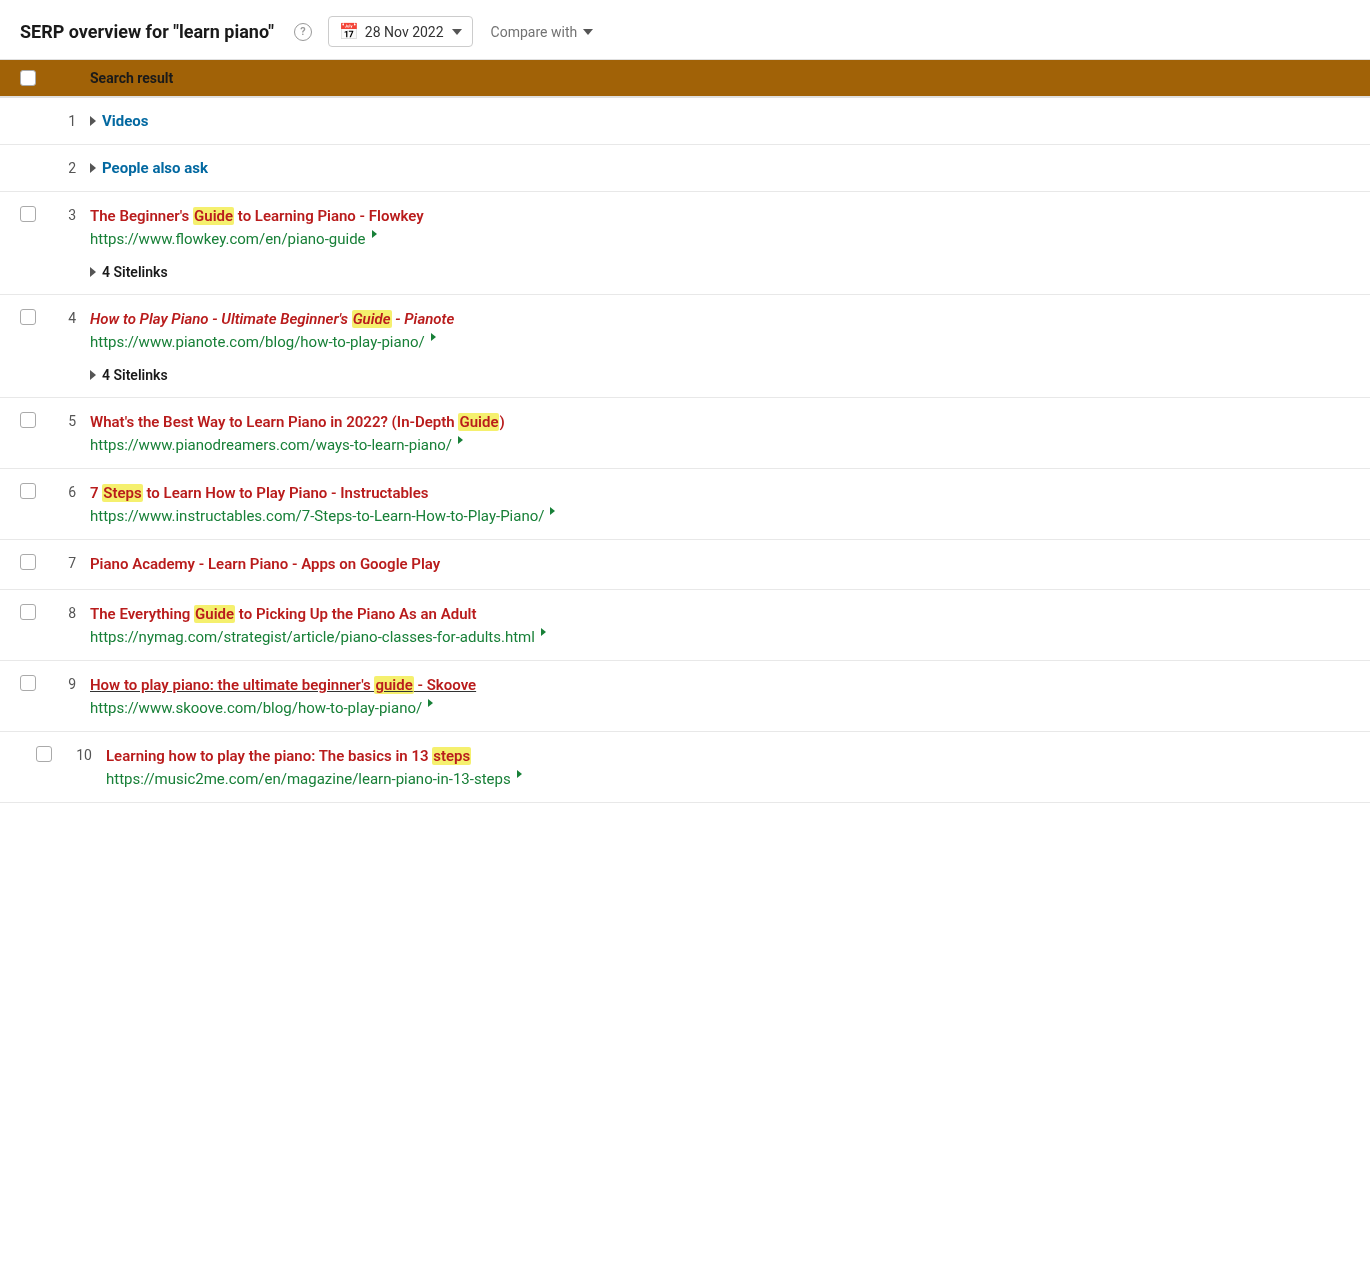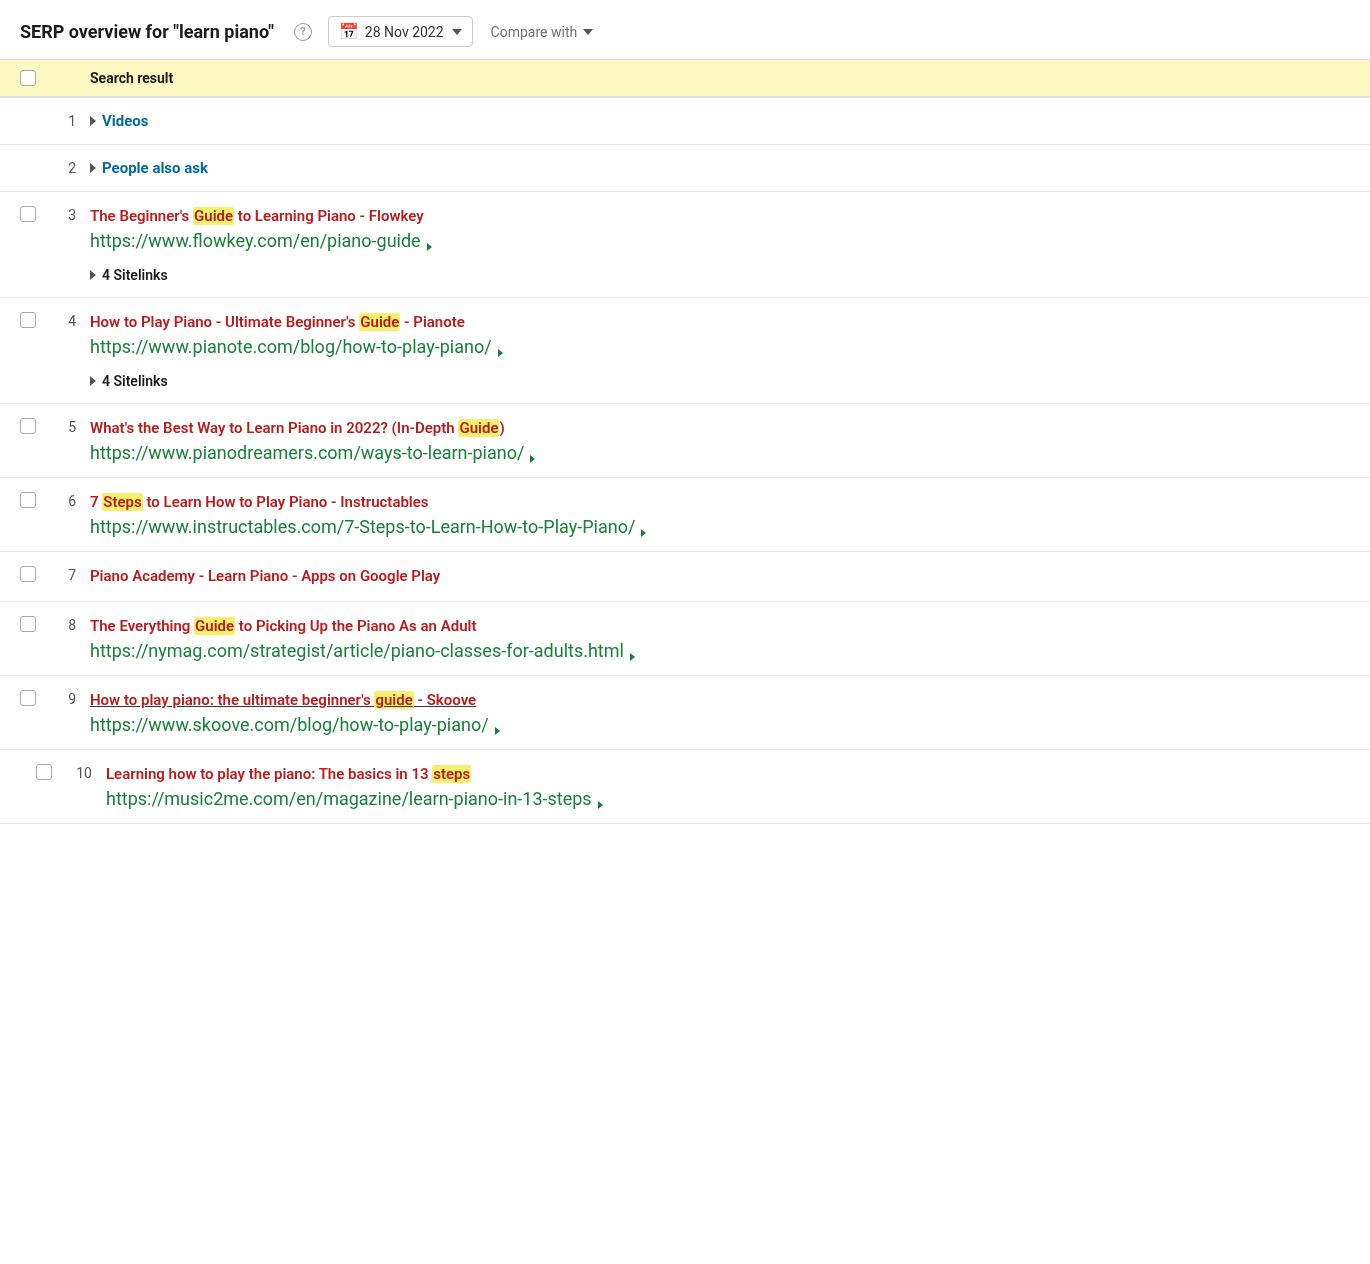--- a/index.html
+++ b/index.html
@@ -76,21 +76,21 @@
       border-bottom: 5px solid transparent;
       border-left: 6px solid #555;
       margin-right: 6px;
       cursor: pointer;
     }
     .table-header {
       display: flex;
       align-items: center;
       padding: 10px 20px;
       border-bottom: 2px solid #e0e0e0;
-      background: #fef9c3;
+      background: #a16207;
     }
     .checkbox-col {
       width: 30px;
       flex-shrink: 0;
     }
     .checkbox {
       width: 16px;
       height: 16px;
       border: 1.5px solid #aaa;
       border-radius: 3px;
@@ -123,24 +123,24 @@
     }
     .row-title {
       font-size: 15px;
       color: #b91c1c;
       font-weight: 600;
       cursor: pointer;
       line-height: 1.4;
       display: inline;
     }
     .row-url {
-      font-size: 18px;
+      font-size: 15px;
       color: #188038;
       display: flex;
-      align-items: flex-end;
+      align-items: flex-start;
       gap: 4px;
       margin-top: 3px;
     }
     .sitelinks-toggle {
       display: flex;
       align-items: center;
       margin-top: 16px;
       cursor: pointer;
       color: #1a1a1a;
       font-size: 14px;
@@ -228,21 +228,21 @@
           <span>4 Sitelinks</span>
         </div>
       </div>
     </div>
     <div class="result-row" style="display: flex; align-items: flex-start; padding: 14px 20px; border-bottom: 1px solid rgb(232, 232, 232);">
       <div style="width: 30px; flex-shrink: 0;">
         <div class="checkbox"></div>
       </div>
       <div class="row-number">4</div>
       <div class="row-content">
-        <div style="cursor: pointer;"><span class="row-title">How to Play Piano - Ultimate Beginner's <span class="highlight">Guide</span> - Pianote</span></div>
+        <div style="cursor: pointer; font-style: italic;"><span class="row-title">How to Play Piano - Ultimate Beginner's <span class="highlight">Guide</span> - Pianote</span></div>
         <div class="row-url">
           <span>https://www.pianote.com/blog/how-to-play-piano/</span>
           <span class="url-chevron"></span>
         </div>
         <div class="sitelinks-toggle">
           <span class="chevron-right"></span>
           <span>4 Sitelinks</span>
         </div>
       </div>
     </div>

